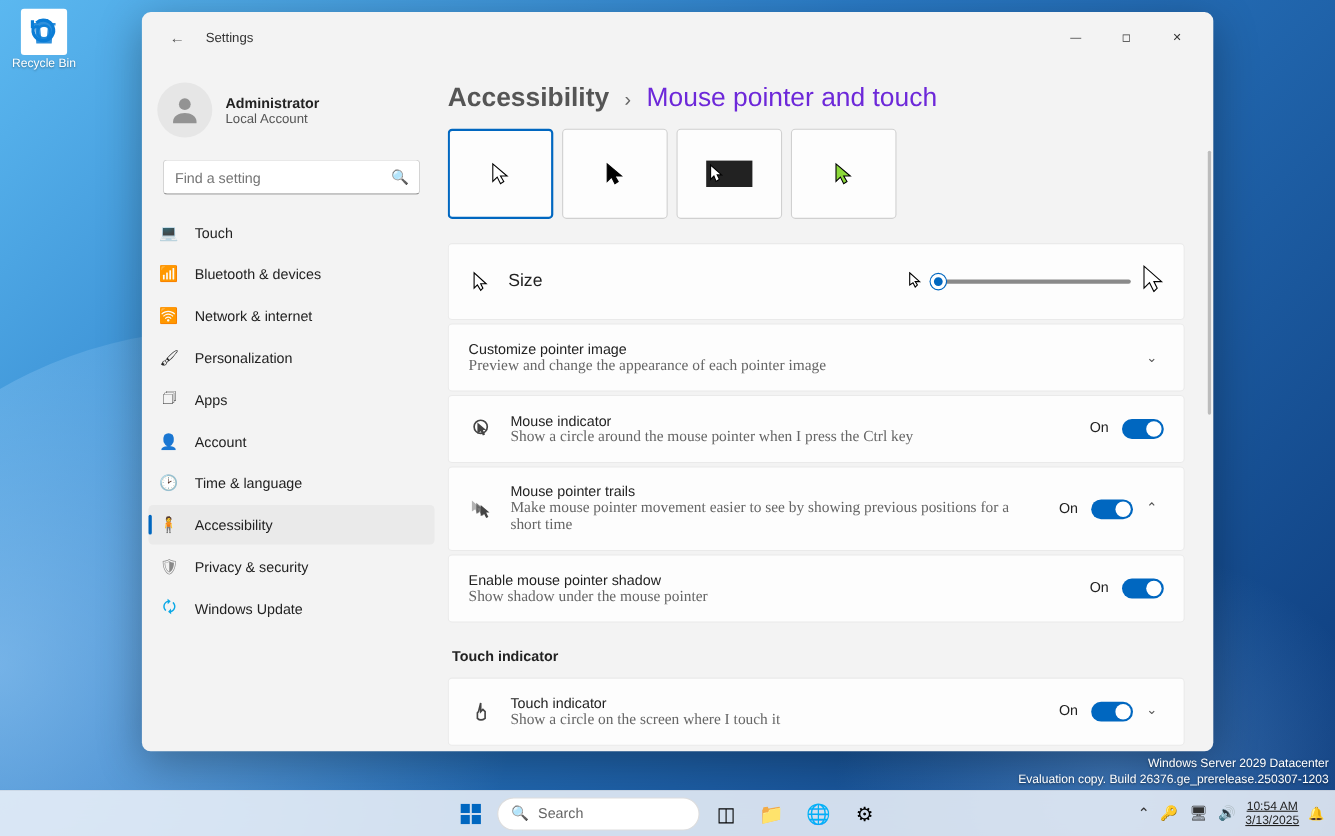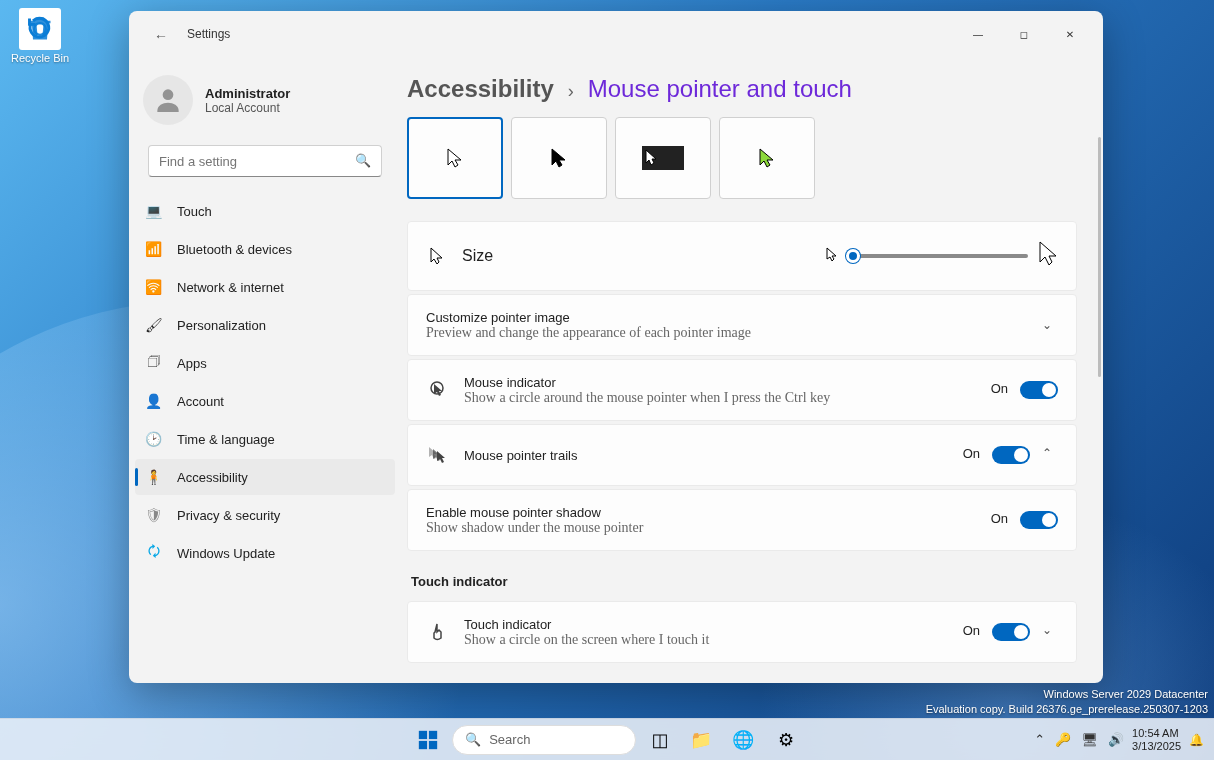--- a/index.html
+++ b/index.html
@@ -77,21 +77,21 @@
 .section-head { font-size: 13px; font-weight: 600; color: #222; padding: 20px 4px 12px; }
 
 
 .taskbar { position: absolute; left: 0; right: 0; bottom: 0; height: 42px; background: rgba(235,240,248,0.88); backdrop-filter: blur(20px); border-top: 1px solid rgba(0,0,0,0.06); display: flex; align-items: center; }
 .task-center { position: absolute; left: 50%; transform: translateX(-50%); display: flex; align-items: center; gap: 6px; }
 .task-icon { width: 36px; height: 36px; display: flex; align-items: center; justify-content: center; border-radius: 4px; cursor: pointer; font-size: 18px; }
 .start-btn svg { width: 22px; height: 22px; }
 .search-pill { display: flex; align-items: center; gap: 8px; width: 184px; height: 30px; background: #fff; border: 1px solid #ddd; border-radius: 15px; padding: 0 12px; font-size: 13px; color: #666; }
 .tray { margin-left: auto; display: flex; align-items: center; gap: 8px; padding-right: 10px; font-size: 12px; color: #222; }
 .tray-icons { display: flex; gap: 10px; font-size: 13px; color: #333; }
-.tray-time { text-align: left; line-height: 1.15; font-size: 11px; }
+.tray-time { text-align: center; line-height: 1.15; font-size: 11px; text-decoration: underline; }
 
 
 .watermark { position: absolute; right: 6px; bottom: 44px; text-align: right; color: #fff; font-size: 11px; text-shadow: 0 1px 2px rgba(0,0,0,0.5); line-height: 1.3; }
 
 
 .cursor-glyph path { stroke: #000; stroke-width: 1; }
 
 </style>
 </head>
 <body>
@@ -275,20 +275,21 @@
         <div class="setting-row">
           <span class="setting-icon">
             <svg width="20" height="20">
                 <path d="M2 2 L2 12 L5 10 L7 14 L9 13 L7 9 L10 9 Z" fill="#444" opacity="0.4"></path>
                 <path d="M6 4 L6 14 L9 12 L11 16 L13 15 L11 11 L14 11 Z" fill="#444" opacity="0.7"></path>
                 <path d="M10 6 L10 16 L13 14 L15 18 L17 17 L15 13 L18 13 Z" fill="#444"></path>
               </svg>
           </span>
           <div class="setting-text">
             <div class="setting-title">Mouse pointer trails</div>
+            <div class="setting-desc">Make mouse pointer movement easier to see by showing previous positions for a short time</div>
           </div>
           <div class="setting-action">
             <span class="toggle-label">On</span>
             <div class="toggle"></div>
             <div class="chevron">⌃</div>
           </div>
         </div>
       </div>
 
       <div class="setting-card">

